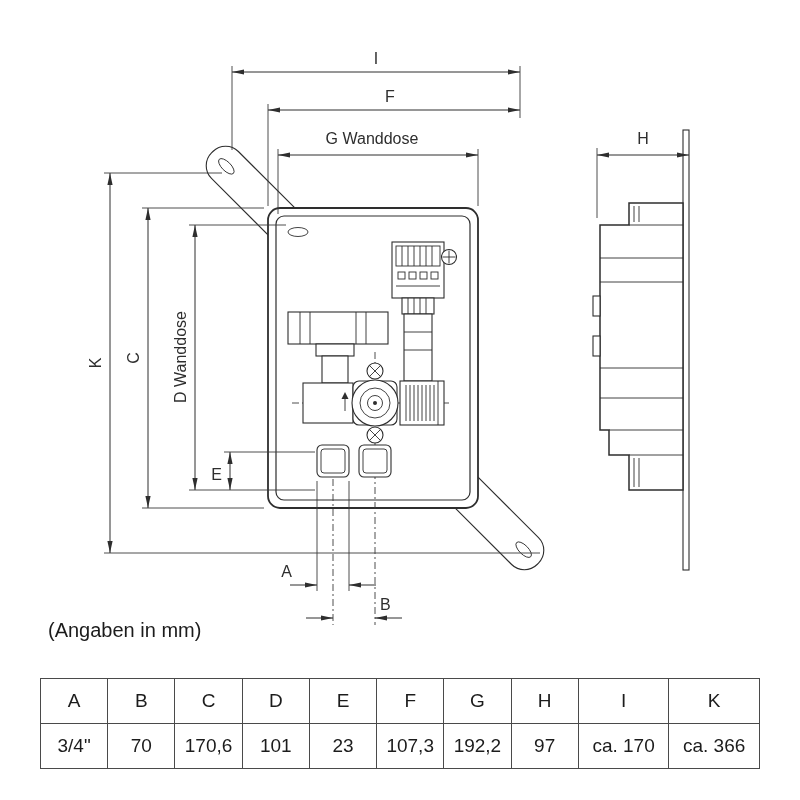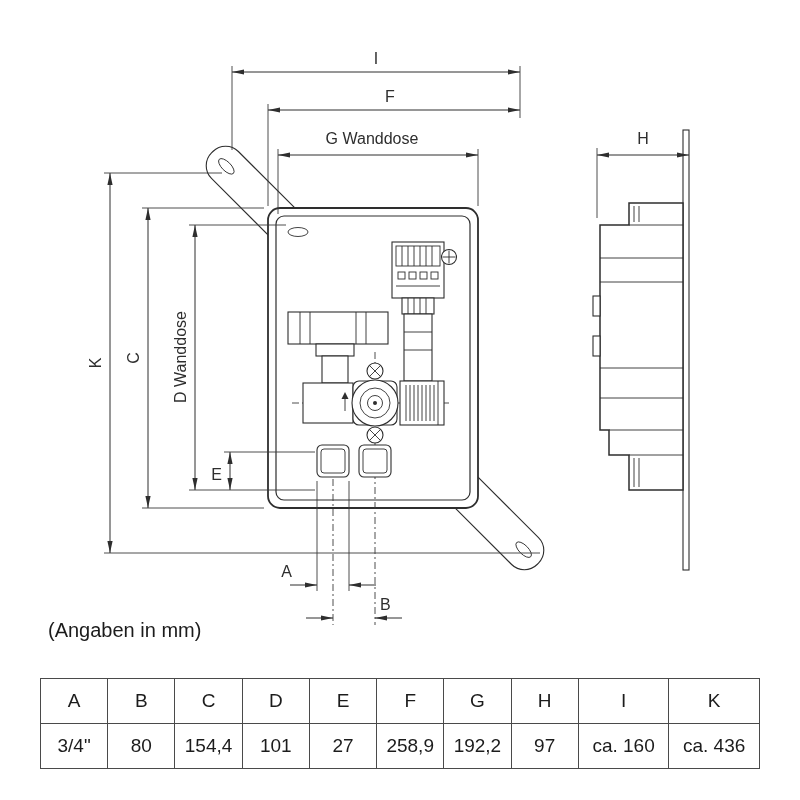--- a/index.html
+++ b/index.html
@@ -242,26 +242,26 @@
     <th>D</th>
     <th>E</th>
     <th>F</th>
     <th>G</th>
     <th>H</th>
     <th>I</th>
     <th>K</th>
   </tr>
   <tr>
     <td>3/4"</td>
-    <td>80</td>
-    <td>154,4</td>
+    <td>70</td>
+    <td>170,6</td>
     <td>101</td>
-    <td>27</td>
-    <td>258,9</td>
+    <td>23</td>
+    <td>107,3</td>
     <td>192,2</td>
     <td>97</td>
-    <td>ca. 160</td>
-    <td>ca. 436</td>
+    <td>ca. 170</td>
+    <td>ca. 366</td>
   </tr>
 </tbody>
     </table>
 
 </div>
 
 </body></html>

